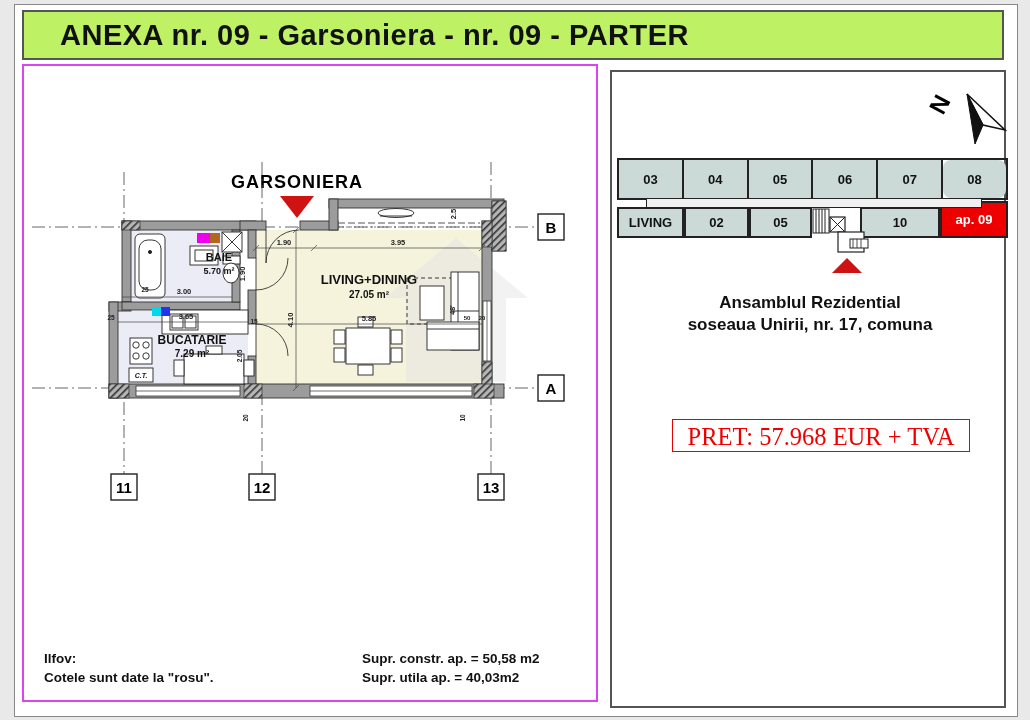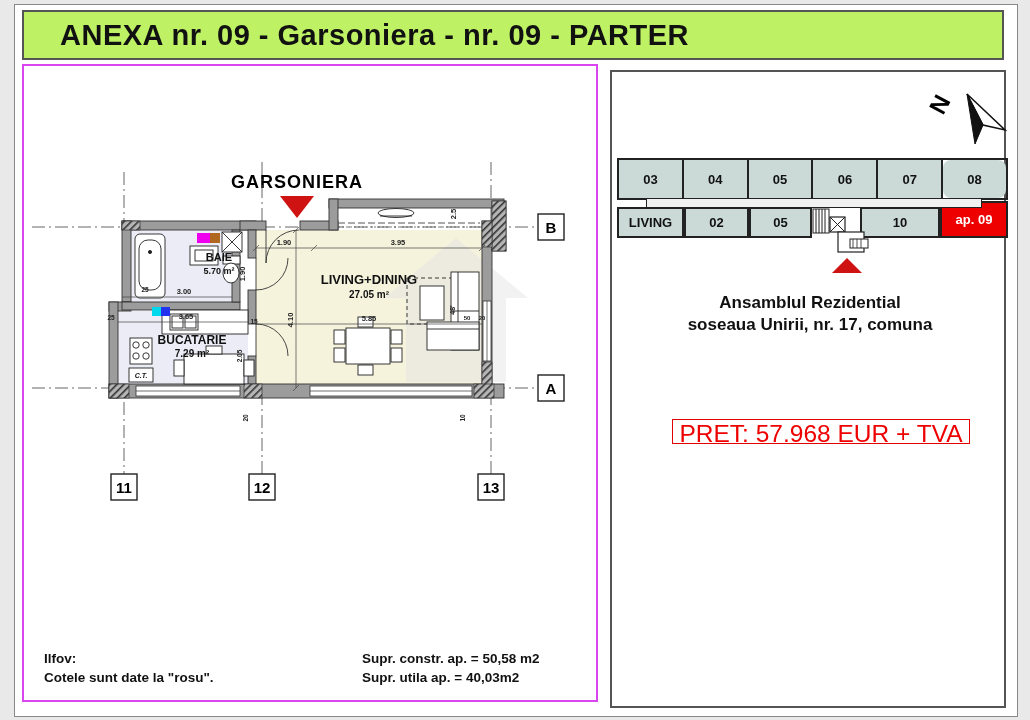--- a/index.html
+++ b/index.html
@@ -27,22 +27,22 @@
   .unit-cell{flex:1;border-right:2px solid #222;display:flex;align-items:center;justify-content:center;
     font-weight:bold;font-size:13px;}
   .unit-cell:last-child{border-right:none;border-radius:8px;}
   .ucell{position:absolute;border:2px solid #222;box-sizing:border-box;display:flex;align-items:center;justify-content:center;font-weight:bold;font-size:13px;}
   #corridor{left:29px;top:40px;width:336px;height:10px;background:#f1f1f1;border:1px solid #222;box-sizing:border-box;z-index:3;}
   #unit-ap09{background:#ee0000;color:#fff;z-index:2;}
   
   .tri-up{width:0;height:0;border-left:15px solid transparent;border-right:15px solid transparent;border-bottom:15px solid #cf1212;}
 
   #address-block{left:630px;top:292px;width:360px;text-align:center;font-weight:bold;font-size:17px;line-height:22px;}
-  #price-box{left:672px;top:419px;width:298px;height:25px;border:1.5px solid #e20000;color:#ee0000;
-    font-size:24.5px;display:flex;align-items:flex-start;justify-content:center;white-space:nowrap;box-sizing:border-box;}
+  #price-box{left:672px;top:419px;width:298px;height:33px;border:1.5px solid #e20000;color:#ee0000;
+    font-size:24.5px;display:flex;align-items:flex-end;justify-content:center;white-space:nowrap;box-sizing:border-box;font-family:Liberation Serif, serif;}
 </style>
 </head>
 <body>
 
 <div class="abs" id="outer-frame"></div>
 
 <div class="abs" id="title-box">
   <h1>ANEXA nr. 09 - Garsoniera - nr. 09 - PARTER</h1>
 </div>
 

